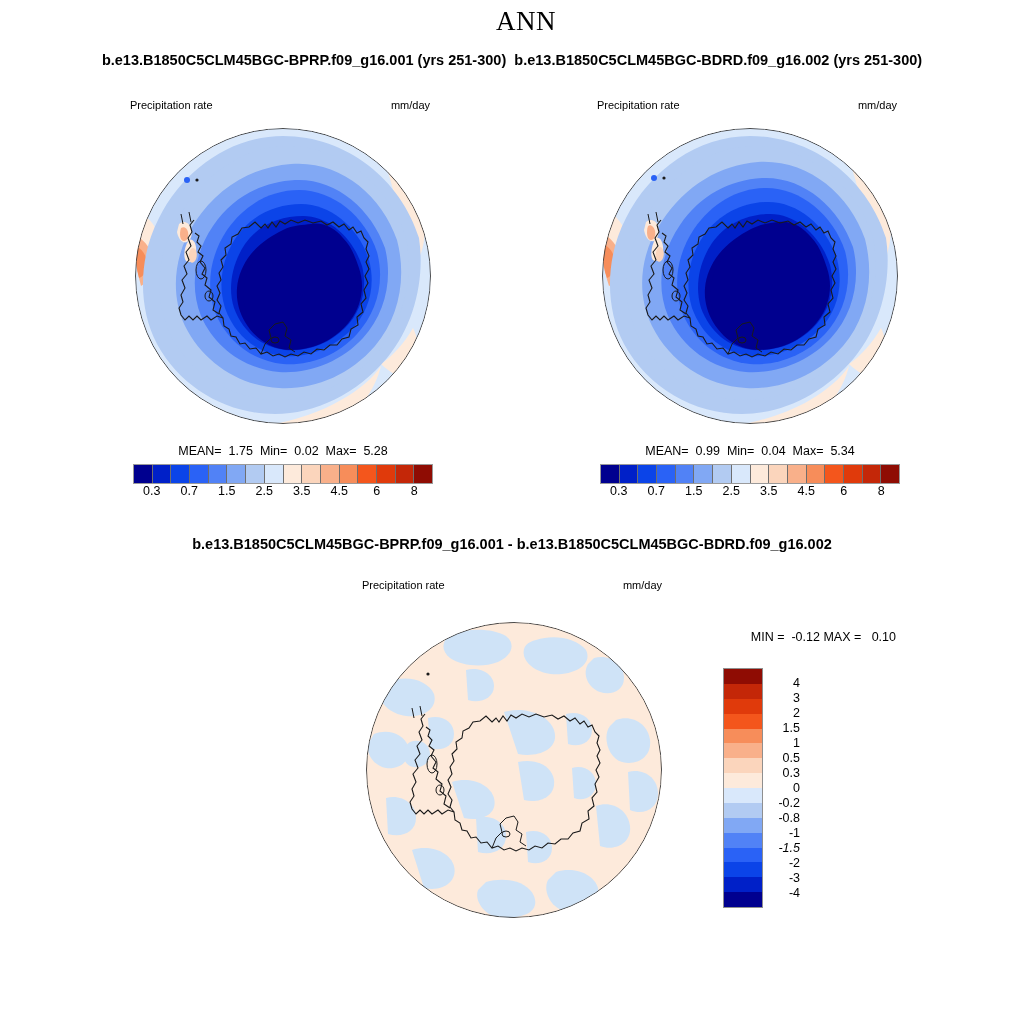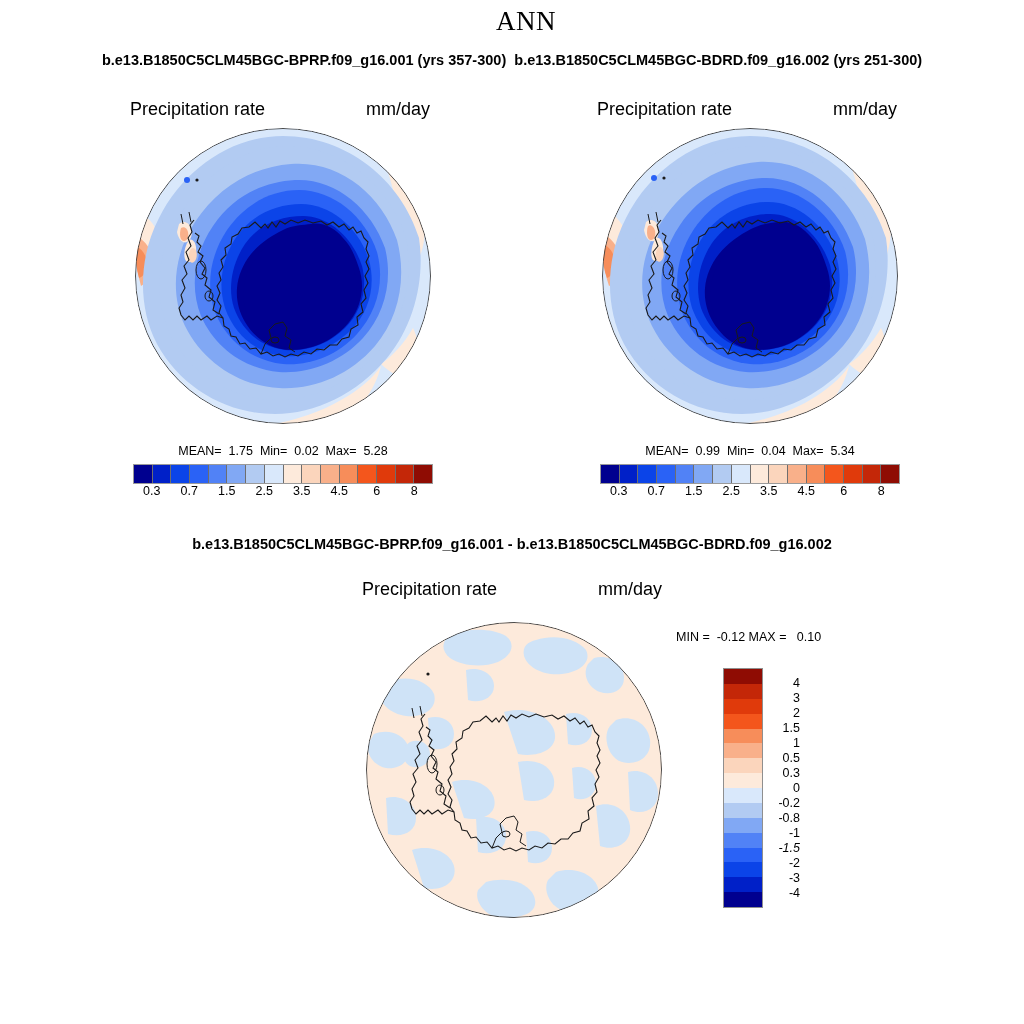--- a/index.html
+++ b/index.html
@@ -7,21 +7,21 @@
        font-family:"Liberation Sans","DejaVu Sans",sans-serif;color:#000;
        -webkit-font-smoothing:antialiased;}
   .abs{position:absolute;}
   .ctr{text-align:center;}
 
   #fig-title{left:14px;top:6px;width:1024px;font-size:27px;font-weight:400;letter-spacing:.5px;font-family:Liberation Serif, serif;}
   #case-titles{left:0;top:52px;width:1024px;font-size:14.5px;font-weight:bold;}
   #case-titles span{white-space:pre;}
   #diff-title{left:0;top:536px;width:1024px;font-size:14.5px;font-weight:bold;}
 
-  .panel-hdr{font-size:18px;}
+  .panel-hdr{font-size:11px;}
   .panel-hdr .varname{position:absolute;left:0;top:0;}
   .panel-hdr .units{position:absolute;right:0;top:0;}
 
   .stats{font-size:12.5px;white-space:pre;}
 
   
   .cbar-h{display:flex;height:20px;border:1px solid #9a9a9a;box-sizing:border-box;}
   .cbar-h i{flex:1 1 0;display:block;height:100%;border-right:1px solid #6e6e6e;}
   .cbar-h i:last-child{border-right:none;}
   .cbar-h-labels{position:relative;height:18px;font-size:12.5px;}
@@ -40,21 +40,21 @@
   .map svg{display:block;}
   .map-rim{position:absolute;border-radius:50%;border:1px solid #4a4a4a;box-sizing:border-box;
            pointer-events:none;}
 </style>
 </head>
 <body>
 
 <div class="abs ctr" id="fig-title">ANN</div>
 
 <div class="abs ctr" id="case-titles">
-  <span>b.e13.B1850C5CLM45BGC-BPRP.f09_g16.001 (yrs 357-300)</span><span>&nbsp;&nbsp;</span><span>b.e13.B1850C5CLM45BGC-BDRD.f09_g16.002 (yrs 251-300)</span>
+  <span>b.e13.B1850C5CLM45BGC-BPRP.f09_g16.001 (yrs 251-300)</span><span>&nbsp;&nbsp;</span><span>b.e13.B1850C5CLM45BGC-BDRD.f09_g16.002 (yrs 251-300)</span>
 </div>
 
 <div class="abs panel-hdr" style="left:130px;top:99px;width:300px;height:18px;">
   <span class="varname">Precipitation rate</span>
   <span class="units">mm/day</span>
 </div>
 
 <div class="map" style="left:135px;top:128px;width:296px;height:296px;">
   <svg width="296" height="296" viewBox="0 0 296 296">
     <defs>
@@ -336,21 +336,21 @@
       <path d="M54,84 L56,94" stroke="#1a1a1a" stroke-width="1" fill="none"></path>
       <path d="M126,226 L130,216 L136,210 L134,202 L140,196 L148,194 L152,200
                L150,208 L156,212 L154,220 L160,224" fill="none" stroke="#1a1a1a" stroke-width="1"></path>
       <ellipse cx="140" cy="212" rx="4" ry="3" fill="none" stroke="#1a1a1a" stroke-width="1"></ellipse>
       <circle cx="62" cy="52" r="1.6" fill="#1a1a1a"></circle>
     </g>
   </svg>
   <div class="map-rim" style="left:0;top:0;width:296px;height:296px;"></div>
 </div>
 
-<div class="abs stats" style="left:676px;top:630px;width:220px;">MIN =  -0.12 MAX =   0.10</div>
+<div class="abs stats" style="left:676px;top:630px;width:220px;text-align:right;">MIN =  -0.12 MAX =   0.10</div>
 
 <div class="cbar-v" style="left:723px;top:668px;width:40px;height:240px;">
     <i style="background: rgb(143, 12, 3);"></i>
     <i style="background: rgb(196, 39, 8);"></i>
     <i style="background: rgb(224, 58, 11);"></i>
     <i style="background: rgb(244, 86, 28);"></i>
     <i style="background: rgb(247, 141, 90);"></i>
     <i style="background: rgb(249, 176, 138);"></i>
     <i style="background: rgb(251, 213, 188);"></i>
     <i style="background: rgb(253, 234, 219);"></i>

